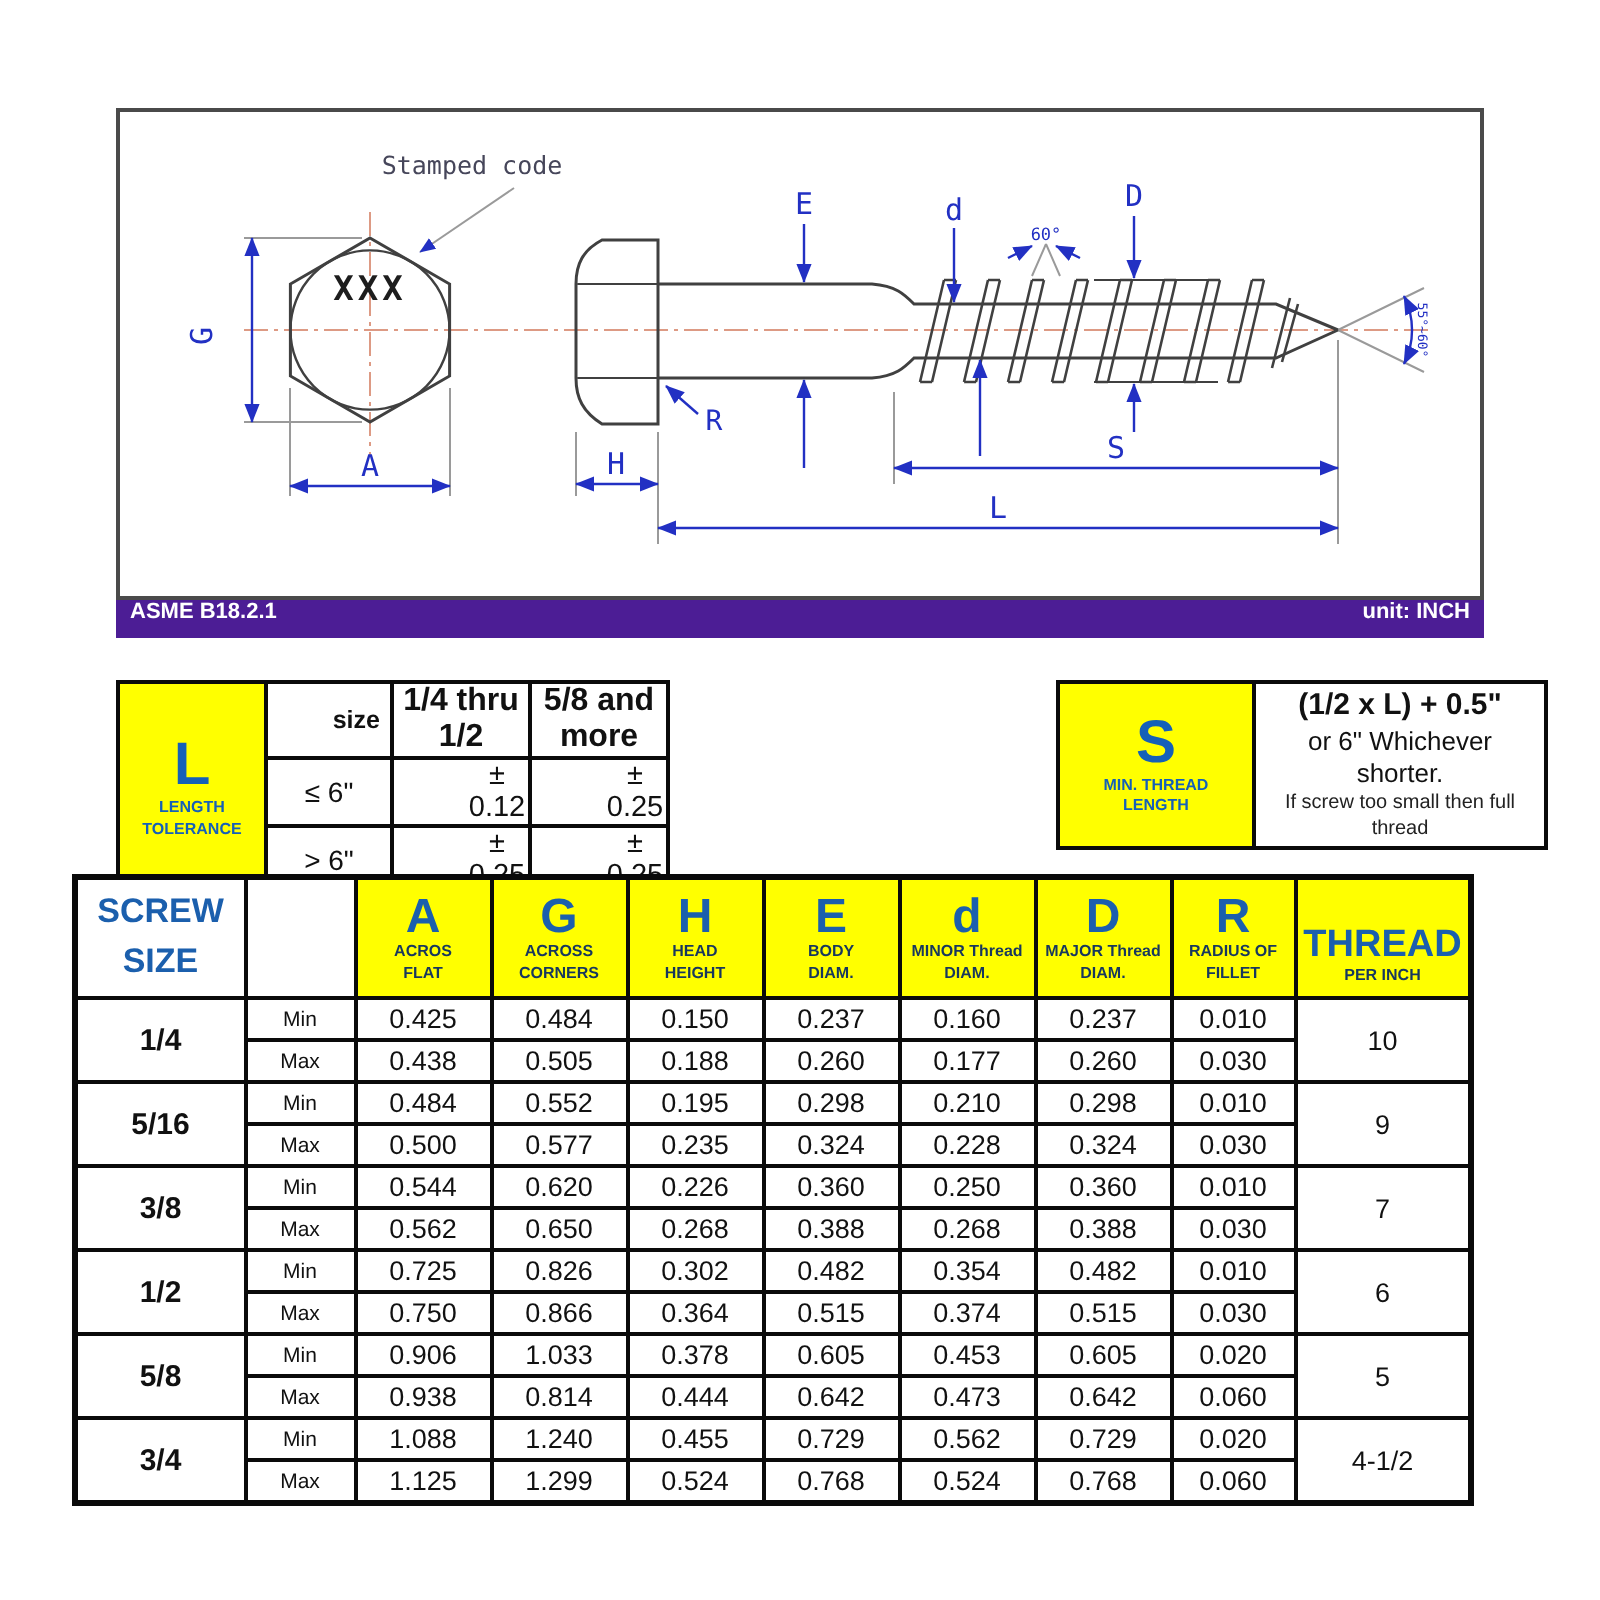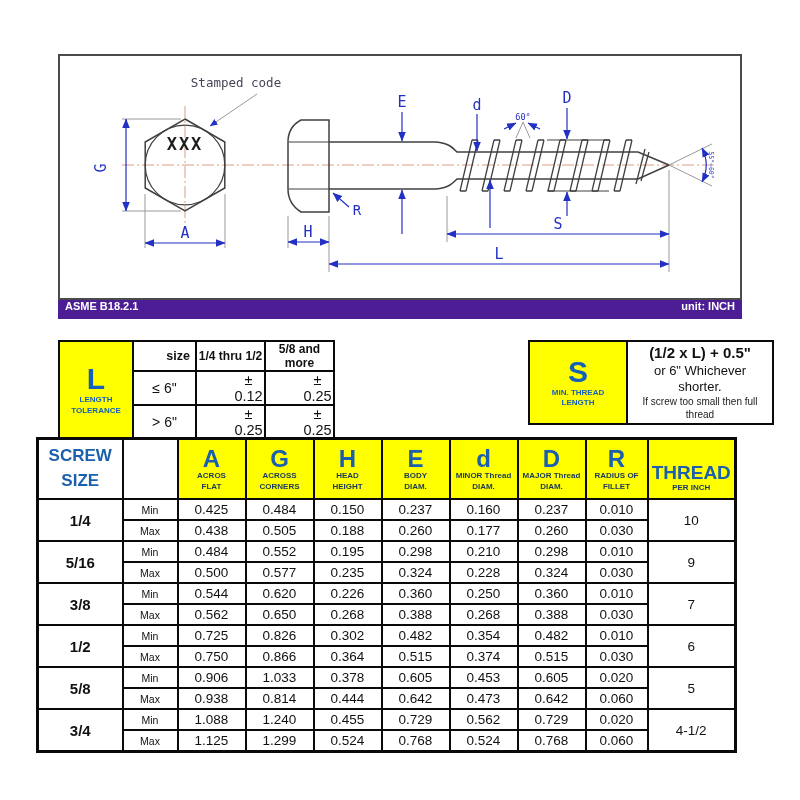--- a/index.html
+++ b/index.html
@@ -25,21 +25,21 @@
   table { border-collapse:collapse; }
   #l-table { position:absolute; left:58px; top:340px; }
   #s-table { position:absolute; left:528px; top:340px; }
   #l-table td, #s-table td { border:2px solid #0a0a0a; text-align:center; vertical-align:middle; padding:0; }
   .sym-cell { background:#ffff00; }
   #l-table .sym-cell { width:72px; }
   #s-table .sym-cell { width:96px; height:70px; }
   .sym-letter { display:block; font-size:30px; font-weight:bold; color:#1560b8; line-height:1.05; }
   .sym-name { display:block; font-size:8px; font-weight:bold; color:#1560b8; line-height:1.35; }
   #l-table .size-h { width:56px; text-align:right; padding-right:5px; font-weight:bold; font-size:12.5px; height:23px; }
-  #l-table .hdr { width:67px; font-weight:bold; font-size:12px; height:23px; }
+  #l-table .hdr { width:67px; font-weight:bold; font-size:16px; height:23px; }
   #l-table .cond { font-size:14px; height:23px; }
   #l-table .val { font-size:14.5px; height:23px;padding-left:36px; }
   #s-table .formula { width:138px; padding:2px 3px; }
   .f1 { font-size:15px; font-weight:bold; line-height:1.25; }
   .f2 { font-size:13px; line-height:1.25; }
   .f3 { font-size:10px; color:#222; line-height:1.3; }
 
   
   #main-table { position:absolute; left:36px; top:437px; border:3px solid #0a0a0a; table-layout:fixed; }
   #main-table th, #main-table td {

